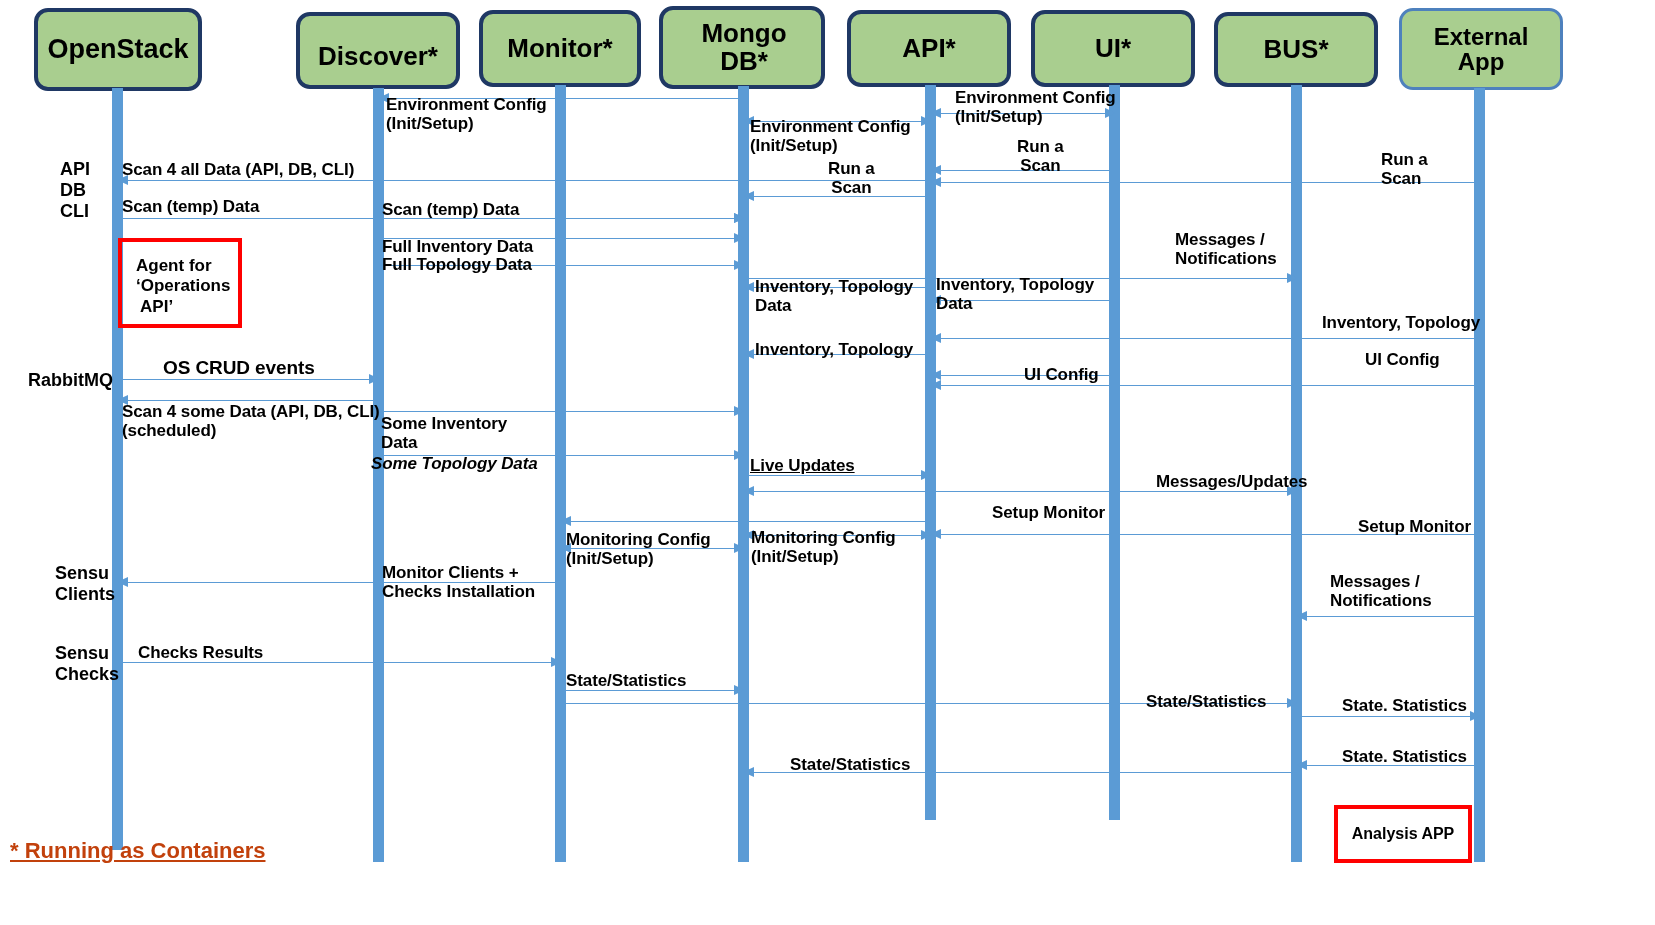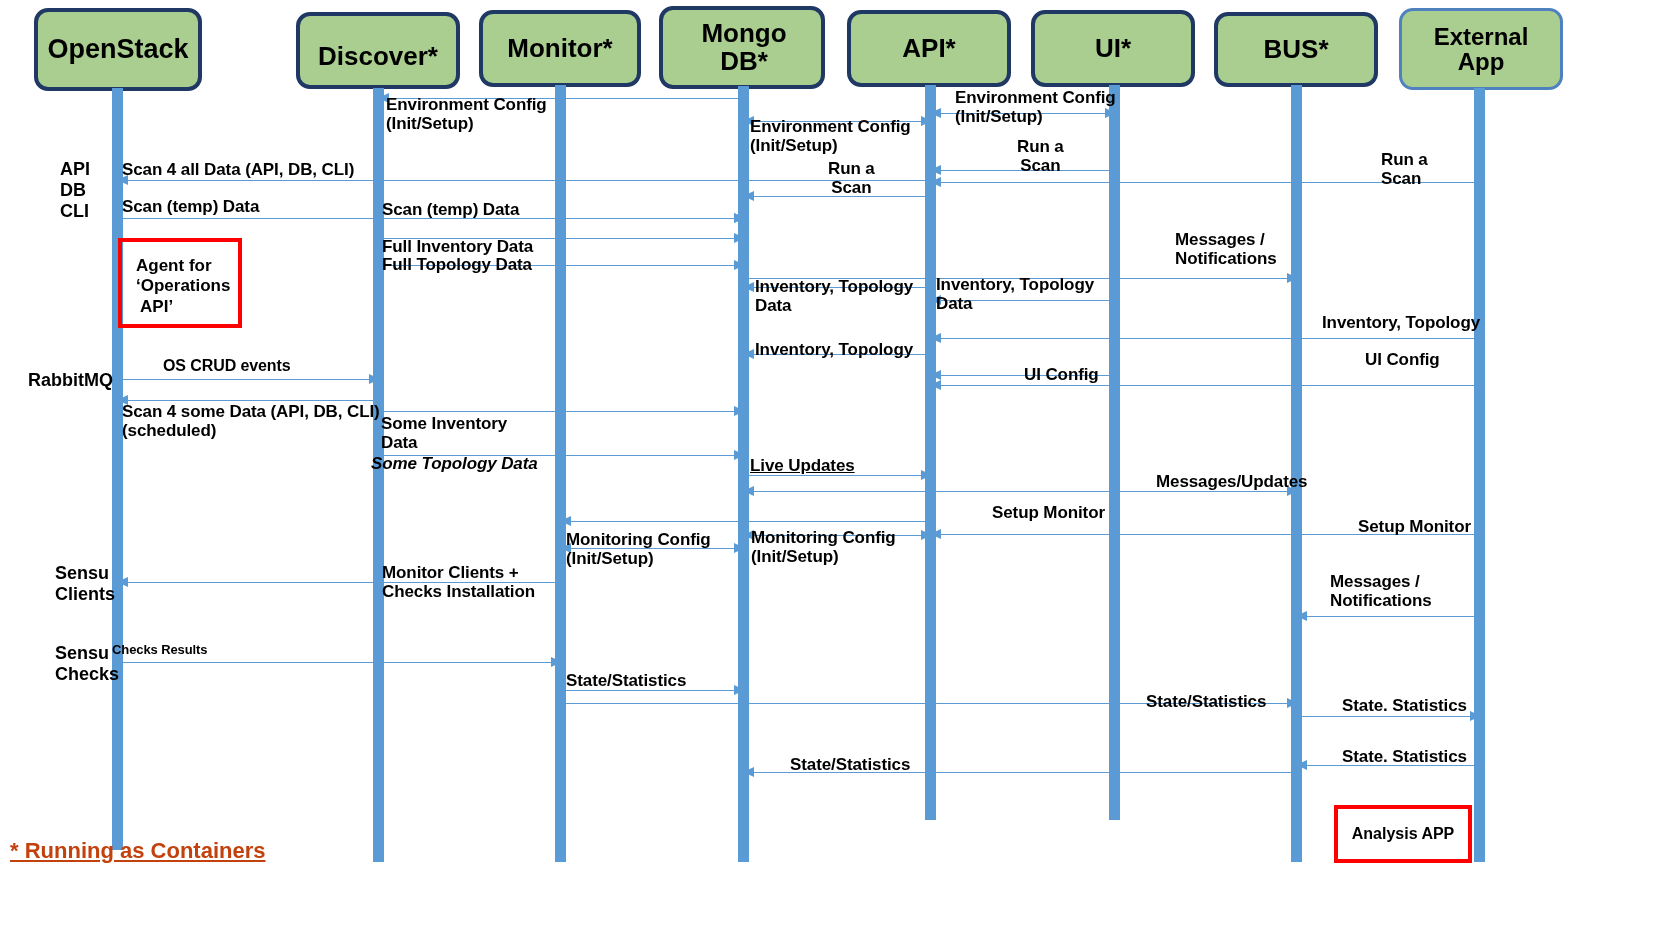--- a/index.html
+++ b/index.html
@@ -226,21 +226,21 @@
       <div class="lbl" style="left: 1365px; top: 350px; font-size: 17px;">UI Config</div>
       <div class="msg" style="left: 930.5px; top: 375px; width: 184px;">
         <div class="line"></div>
         <div class="head l"></div>
       </div>
       <div class="lbl" style="left: 1024px; top: 365px; font-size: 17px;">UI Config</div>
       <div class="msg" style="left: 117.5px; top: 379px; width: 261px;">
         <div class="line"></div>
         <div class="head r"></div>
       </div>
-      <div class="lbl" style="left: 163px; top: 357px; font-size: 16px;">OS CRUD events</div>
+      <div class="lbl" style="left: 163px; top: 357px; font-size: 19px;">OS CRUD events</div>
       <div class="msg" style="left: 117.5px; top: 400px; width: 261px;">
         <div class="line"></div>
         <div class="head l"></div>
       </div>
       <div class="lbl" style="left: 122px; top: 402px; font-size: 17px;">Scan 4 some Data (API, DB, CLI)
 (scheduled)</div>
       <div class="msg" style="left: 378.5px; top: 411px; width: 365px;">
         <div class="line"></div>
         <div class="head r"></div>
       </div>
@@ -298,21 +298,21 @@
       <div class="msg" style="left: 1296.5px; top: 616px; width: 183px;">
         <div class="line"></div>
         <div class="head l"></div>
       </div>
       <div class="lbl" style="left: 1330px; top: 572px; font-size: 17px;">Messages /
 Notifications</div>
       <div class="msg" style="left: 117.5px; top: 662px; width: 443px;">
         <div class="line"></div>
         <div class="head r"></div>
       </div>
-      <div class="lbl" style="left: 112px; top: 643px; font-size: 13px;">Checks Results</div>
+      <div class="lbl" style="left: 138px; top: 643px; font-size: 17px;">Checks Results</div>
       <div class="msg" style="left: 560.5px; top: 690px; width: 183px;">
         <div class="line"></div>
         <div class="head r"></div>
       </div>
       <div class="lbl" style="left: 566px; top: 671px; font-size: 17px;">State/Statistics</div>
       <div class="msg" style="left: 560.5px; top: 703px; width: 736px;">
         <div class="line"></div>
         <div class="head r"></div>
       </div>
       <div class="lbl" style="left: 1146px; top: 692px; font-size: 17px;">State/Statistics</div>

